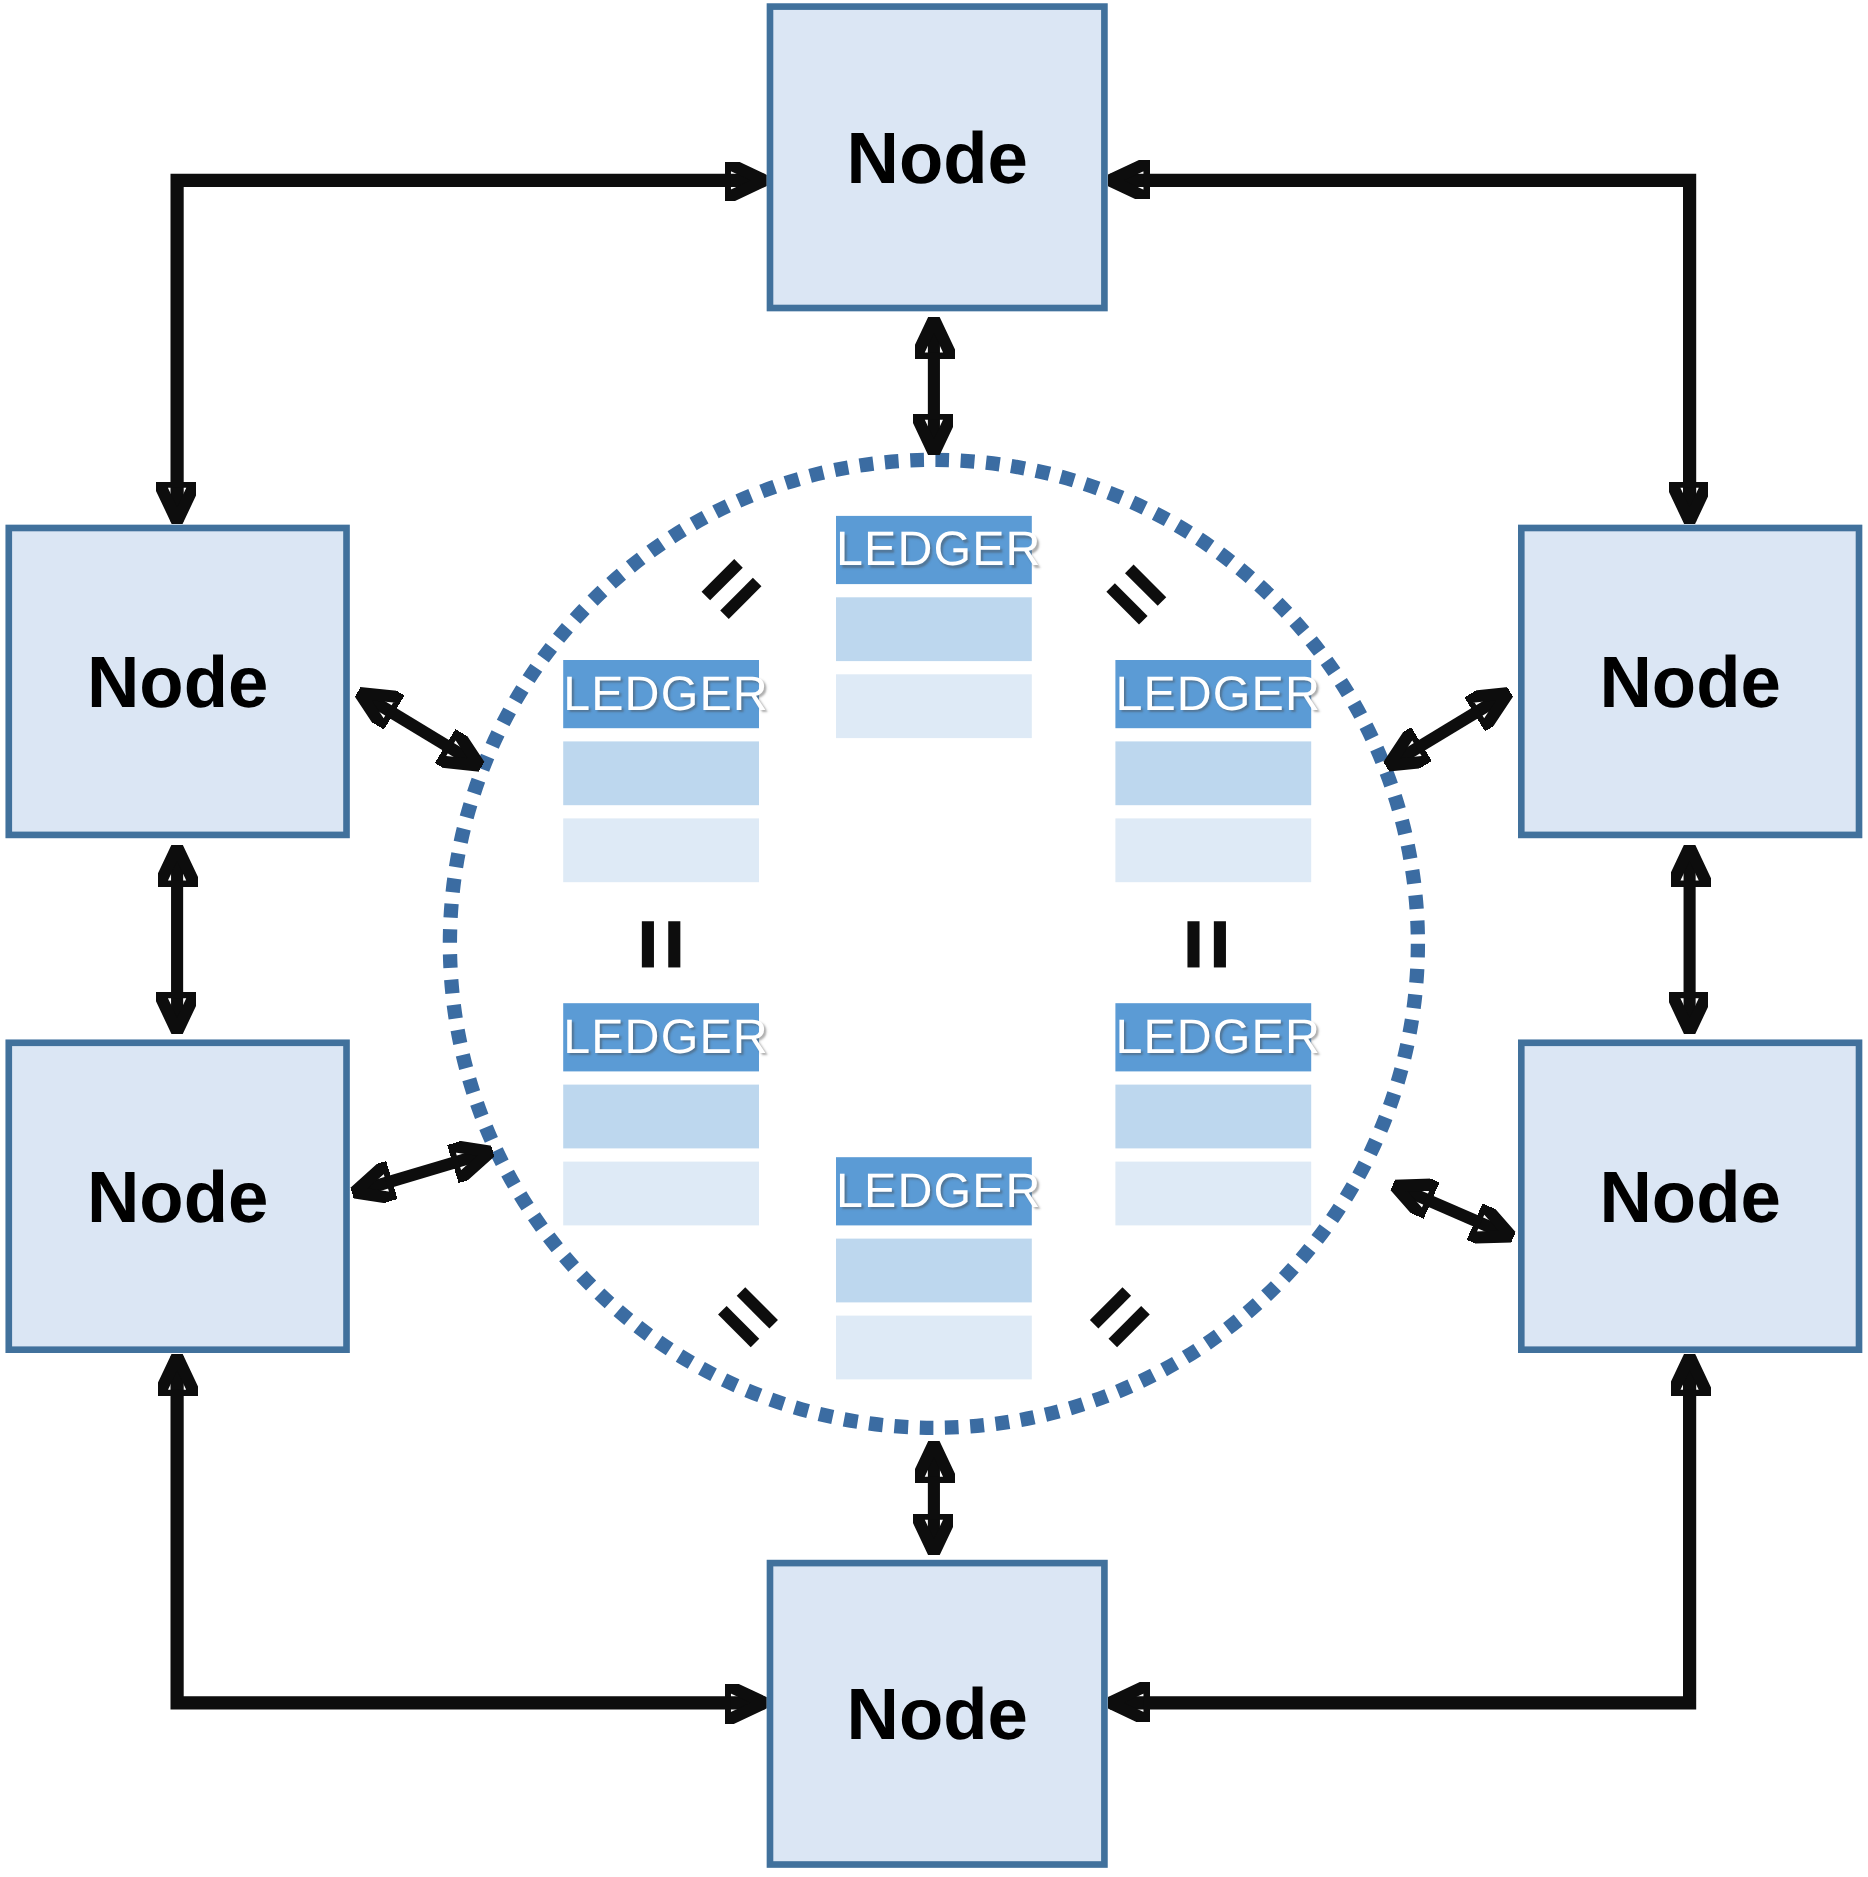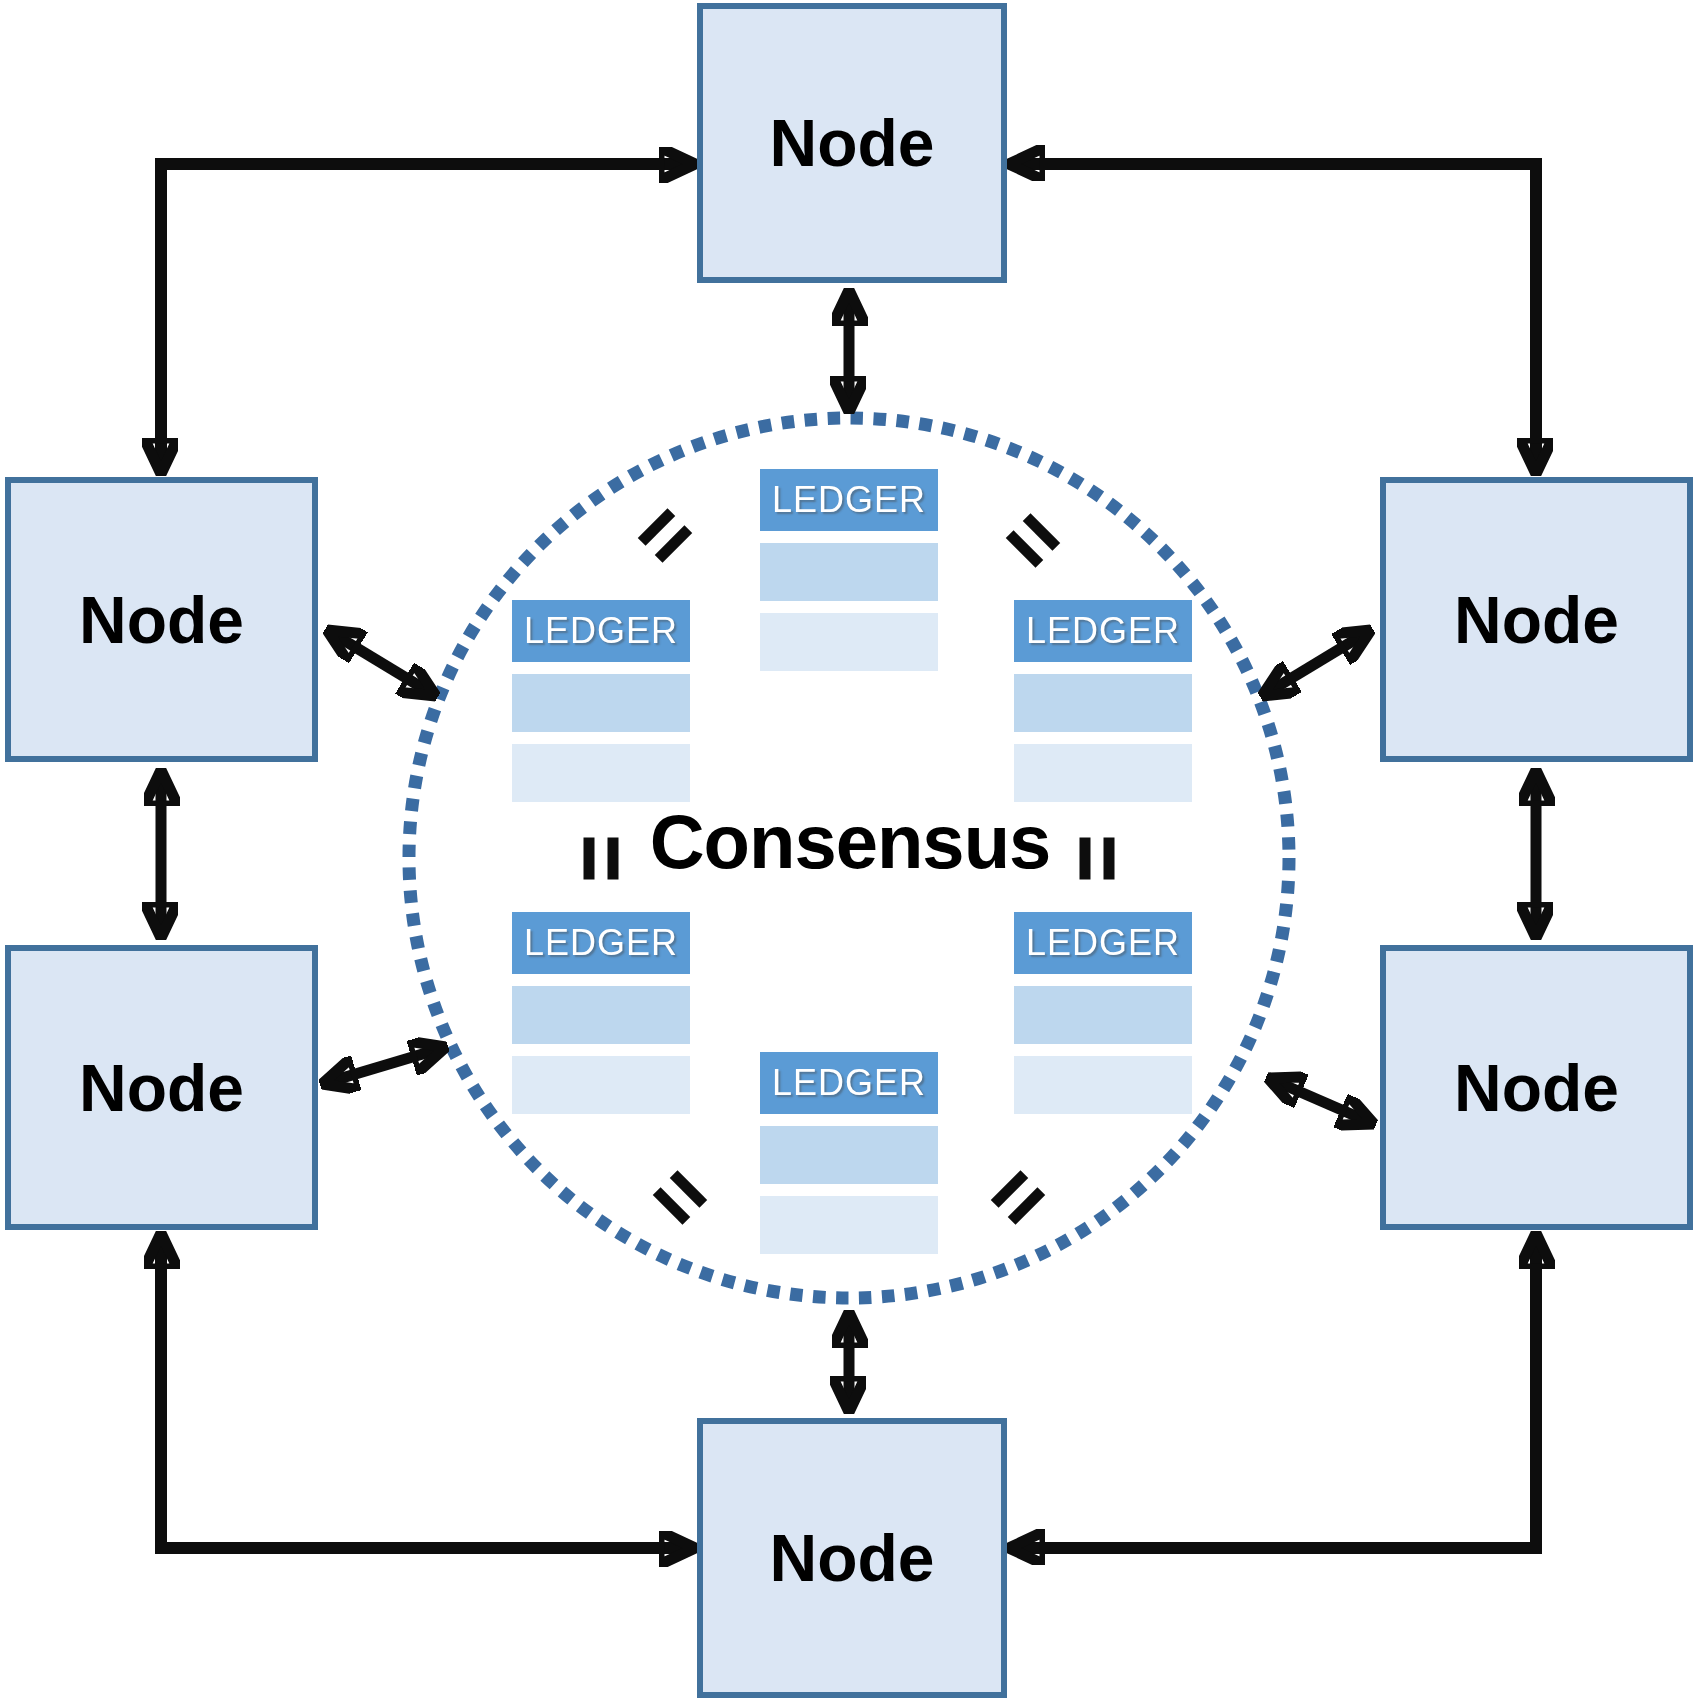--- a/index.html
+++ b/index.html
@@ -45,21 +45,21 @@
   .node-lu     { left: 5px;    top: 477px;  width: 313px; height: 285px; }
   .node-ll     { left: 5px;    top: 945px;  width: 313px; height: 285px; }
   .node-ru     { left: 1380px; top: 477px;  width: 313px; height: 285px; }
   .node-rl     { left: 1380px; top: 945px;  width: 313px; height: 285px; }
 
   .ledger { position: absolute; width: 178px; }
   .ledger-header {
     width: 178px; height: 62px;
     background: var(--ledger-header, #5b9bd5);
     color: var(--ledger-text, #ffffff);
-    font-size: 36px;
+    font-size: 44px;
     letter-spacing: 1px;
     text-align: center;
     line-height: 62px;
     text-shadow: 2px 2px 2px rgba(70,70,70,0.45);
   }
   .ledger-row { width: 178px; height: 58px; margin-top: 12px; }
   .row-medium { background: var(--ledger-row-medium, #bdd7ee); }
   .row-light  { background: var(--ledger-row-light, #deeaf6); }
   .ledger-tc { left: 760px;  top: 469px; }
   .ledger-ul { left: 512px;  top: 600px; }
@@ -195,15 +195,14 @@
   </div>
   <div class="equals eq-bl">
     <span class="bar bar-top"></span>
     <span class="bar bar-bot"></span>
   </div>
   <div class="equals eq-br">
     <span class="bar bar-top"></span>
     <span class="bar bar-bot"></span>
   </div>
 
-  <div class="consensus">Consensus</div>
 
 </div>
 
 </body></html>

